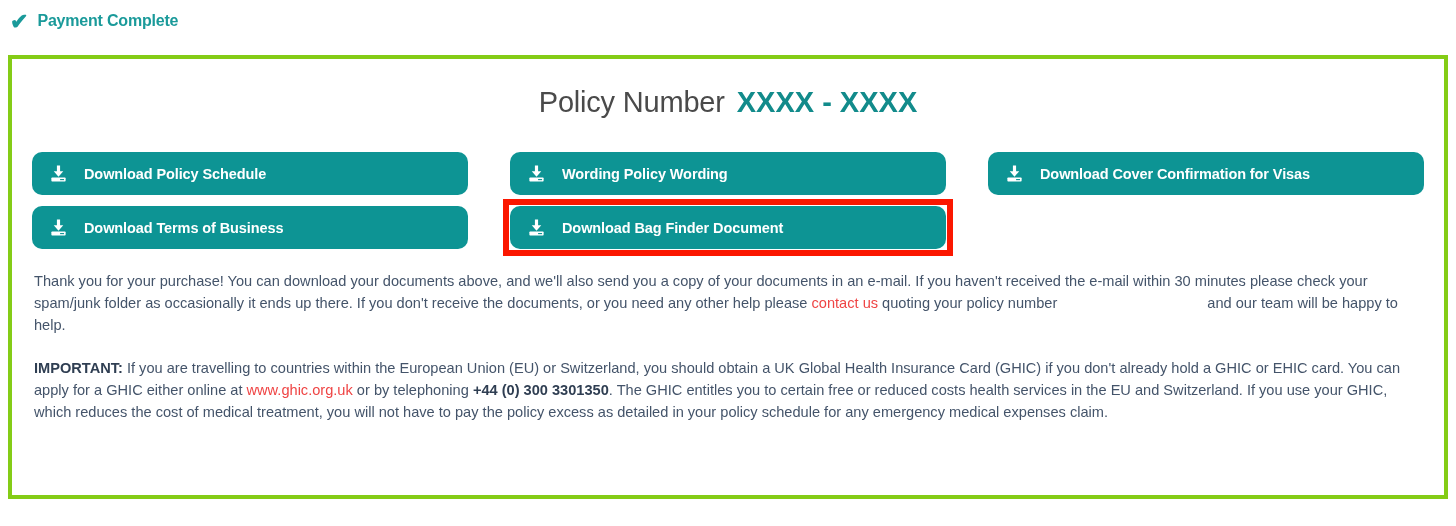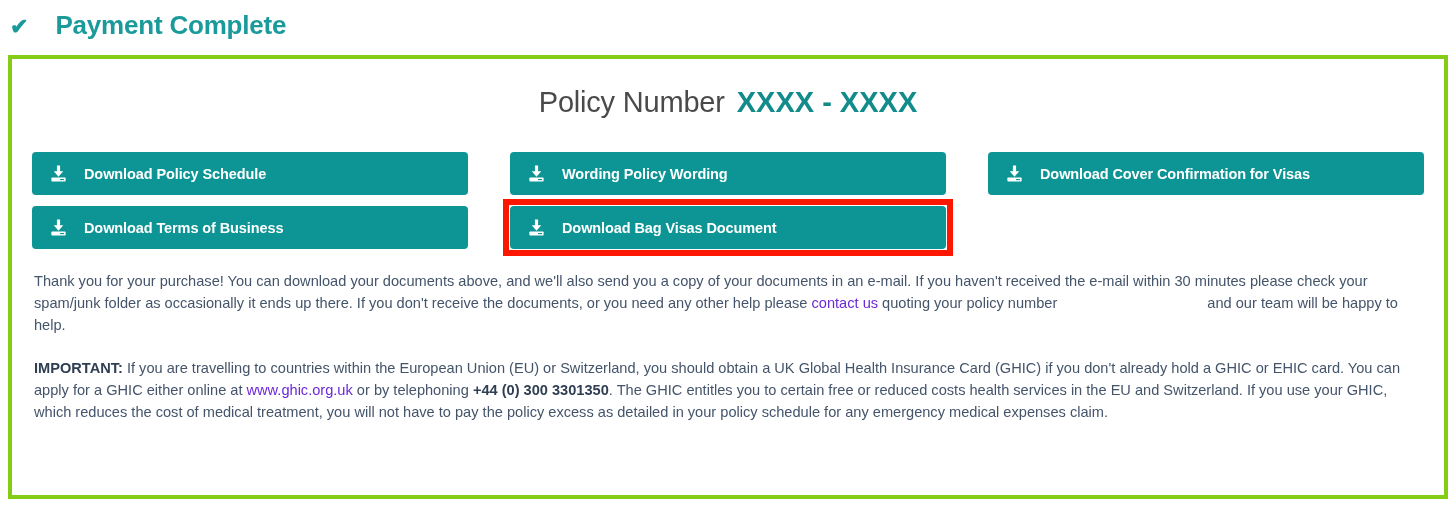--- a/index.html
+++ b/index.html
@@ -16,21 +16,21 @@
   .status-header {
     position: absolute; left: 10px; top: 10px;
     display: flex; align-items: center; gap: 9px;
     color: #1a9a9a;
   }
   .status-check {
     font-size: 22px; line-height: 1; font-weight: 700; color: #1a9a9a;
     display: inline-block; transform: translateY(1px);
   }
   .status-title {
-    font-size: 26px; font-weight: 700; letter-spacing: -0.2px; color: #1a9a9a; margin-left: 18px;
+    font-size: 16px; font-weight: 700; letter-spacing: -0.2px; color: #1a9a9a;
   }
 
   
   .card {
     position: absolute; left: 8px; top: 55px;
     width: 1440px; height: 444px;
     border: 4px solid #84cc16; background: #ffffff;
   }
 
   
@@ -53,21 +53,21 @@
     column-gap: 42px;
     row-gap: 11px;
   }
   .btn-cell { position: relative; }
   .dl-btn {
     display: flex; align-items: center;
     height: 43px;
     width: 100%;
     background: #0d9494;
     border: none;
-    border-radius: 4px;
+    border-radius: 10px;
     color: #ffffff;
     padding: 0 0 0 17px;
     font-family: "Liberation Sans", sans-serif;
     font-size: 14.5px;
     font-weight: 700;
     letter-spacing: -0.1px;
     cursor: pointer;
     text-align: center;
   }
   .dl-icon { width: 19px; height: 19px; flex: 0 0 19px; margin-right: 16px; display:block; }
@@ -84,21 +84,21 @@
   
   .copy {
     position: absolute; left: 22px; right: 22px; top: 211px;
     font-size: 14.6px;
     line-height: 22px;
     color: #44546a;
     text-align: left;
   }
   .copy p { margin: 0; }
   .copy p.second { margin-top: 21px; }
-  .link { color: #6d28d9; text-decoration: none; }
+  .link { color: #ef4444; text-decoration: none; }
   .strong { font-weight: 700; color: #2f3e52; margin-top: 20px; }
   .redacted { display: inline-block; width: 150px; }
 </style>
 </head>
 <body>
 
 <div class="page">
 
   <div class="status-header">
     <span class="status-check">✔</span>
@@ -158,21 +158,21 @@
       </div>
 
 
       <div class="btn-cell highlighted">
         <button class="dl-btn">
           <svg class="dl-icon" viewBox="0 0 24 24" aria-hidden="true">
             <path fill="#ffffff" d="M10 2h4v7h4l-6 7-6-7h4z"></path>
             <rect x="3" y="17" width="18" height="5" rx="1" fill="#ffffff"></rect>
             <rect x="14" y="19" width="5" height="1.4" fill="#0d9494"></rect>
           </svg>
-          <span class="dl-label">Download Bag Visas Document</span>
+          <span class="dl-label">Download Bag Finder Document</span>
         </button>
         <div class="highlight-box"></div>
       </div>
 
     </div>
 
     <div class="copy">
       <p class="first"><span>Thank you for your purchase! You can download your documents above, and we'll also send you a copy of your documents in an e-mail. If you haven't received the e-mail within 30 minutes please check your spam/junk folder as occasionally it ends up there. If you don't receive the documents, or you need any other help please </span><a class="link" href="#">contact us</a><span> quoting your policy number</span><span class="redacted"></span><span>and our team will be happy to help.</span></p>
 
       <p class="second"><span class="strong">IMPORTANT:</span><span> If you are travelling to countries within the European Union (EU) or Switzerland, you should obtain a UK Global Health Insurance Card (GHIC) if you don't already hold a GHIC or EHIC card. You can apply for a GHIC either online at </span><a class="link" href="#">www.ghic.org.uk</a><span> or by telephoning </span><span class="strong">+44 (0) 300 3301350</span><span>. The GHIC entitles you to certain free or reduced costs health services in the EU and Switzerland. If you use your GHIC, which reduces the cost of medical treatment, you will not have to pay the policy excess as detailed in your policy schedule for any emergency medical expenses claim.</span></p>

